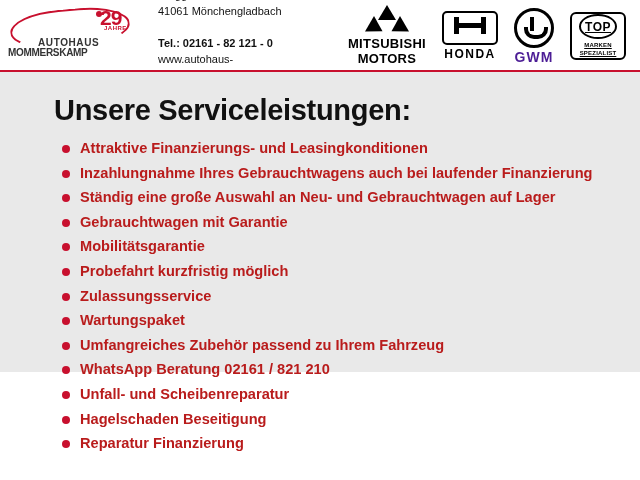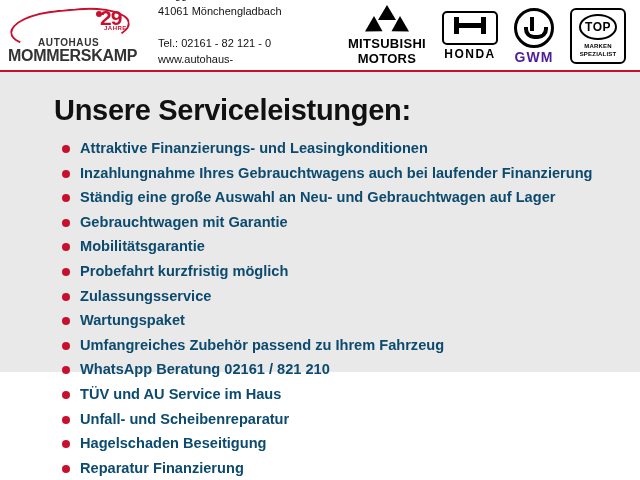--- a/index.html
+++ b/index.html
@@ -93,36 +93,36 @@
     color: #333333;
     font-size: 10px;
     font-weight: bold;
     letter-spacing: 0.6px;
   }
   .dealer-logo .mommerskamp {
     position: absolute;
     left: 0;
     top: 42px;
     color: #333333;
-    font-size: 16px;
+    font-size: 10px;
     font-weight: bold;
     letter-spacing: -0.3px;
   }
 
   
   .address {
     flex: 0 0 auto;
     margin-left: 10px;
     font-size: 11px;
     line-height: 1.45;
     color: #111111;
     width: 150px;
   }
   .address .bold {
-    font-weight: normal;
+    font-weight: bold;
     margin-top: 16px;
   }
 
   
   .brands {
     flex: 1 1 auto;
     display: flex;
     align-items: center;
     justify-content: flex-end;
     gap: 16px;
@@ -230,28 +230,29 @@
     font-size: 14px;
     font-weight: bold;
     letter-spacing: 1px;
     color: #4c1d95;
     margin-top: 1px;
   }
 
   
   .top-badge {
     width: 56px;
-    height: 56px;
+    height: 48px;
     border: 2px solid #000000;
     border-radius: 6px;
     display: flex;
     flex-direction: column;
     align-items: center;
     justify-content: center;
     box-sizing: border-box;
+    text-decoration: underline;
   }
   .top-circle {
     width: 34px;
     height: 22px;
     border: 2.5px solid #000000;
     border-radius: 50%;
     display: flex;
     align-items: center;
     justify-content: center;
     font-size: 12px;
@@ -286,21 +287,21 @@
   }
   ul.services {
     list-style: none;
     margin: 0;
     padding: 0 0 0 30px;
   }
   ul.services li {
     position: relative;
     font-size: 14.6px;
     font-weight: bold;
-    color: #0c4a6e;
+    color: #b91c1c;
     line-height: 1.0;
     padding: 0 0 0 18px;
     margin-bottom: 10px;
   }
   ul.services li::before {
     content: "";
     position: absolute;
     left: 0;
     top: 4px;
     width: 8px;
@@ -377,21 +378,20 @@
       <li>Attraktive Finanzierungs- und Leasingkonditionen</li>
       <li>Inzahlungnahme Ihres Gebrauchtwagens auch bei laufender Finanzierung</li>
       <li>Ständig eine große Auswahl an Neu- und Gebrauchtwagen auf Lager</li>
       <li>Gebrauchtwagen mit Garantie</li>
       <li>Mobilitätsgarantie</li>
       <li>Probefahrt kurzfristig möglich</li>
       <li>Zulassungsservice</li>
       <li>Wartungspaket</li>
       <li>Umfangreiches Zubehör passend zu Ihrem Fahrzeug</li>
       <li>WhatsApp Beratung 02161 / 821 210</li>
-      <li>TÜV und AU Service im Haus</li>
       <li>Unfall- und Scheibenreparatur</li>
       <li>Hagelschaden Beseitigung</li>
       <li>Reparatur Finanzierung</li>
 
     </ul>
   </div>
 
 </div>
 
 </body></html>

